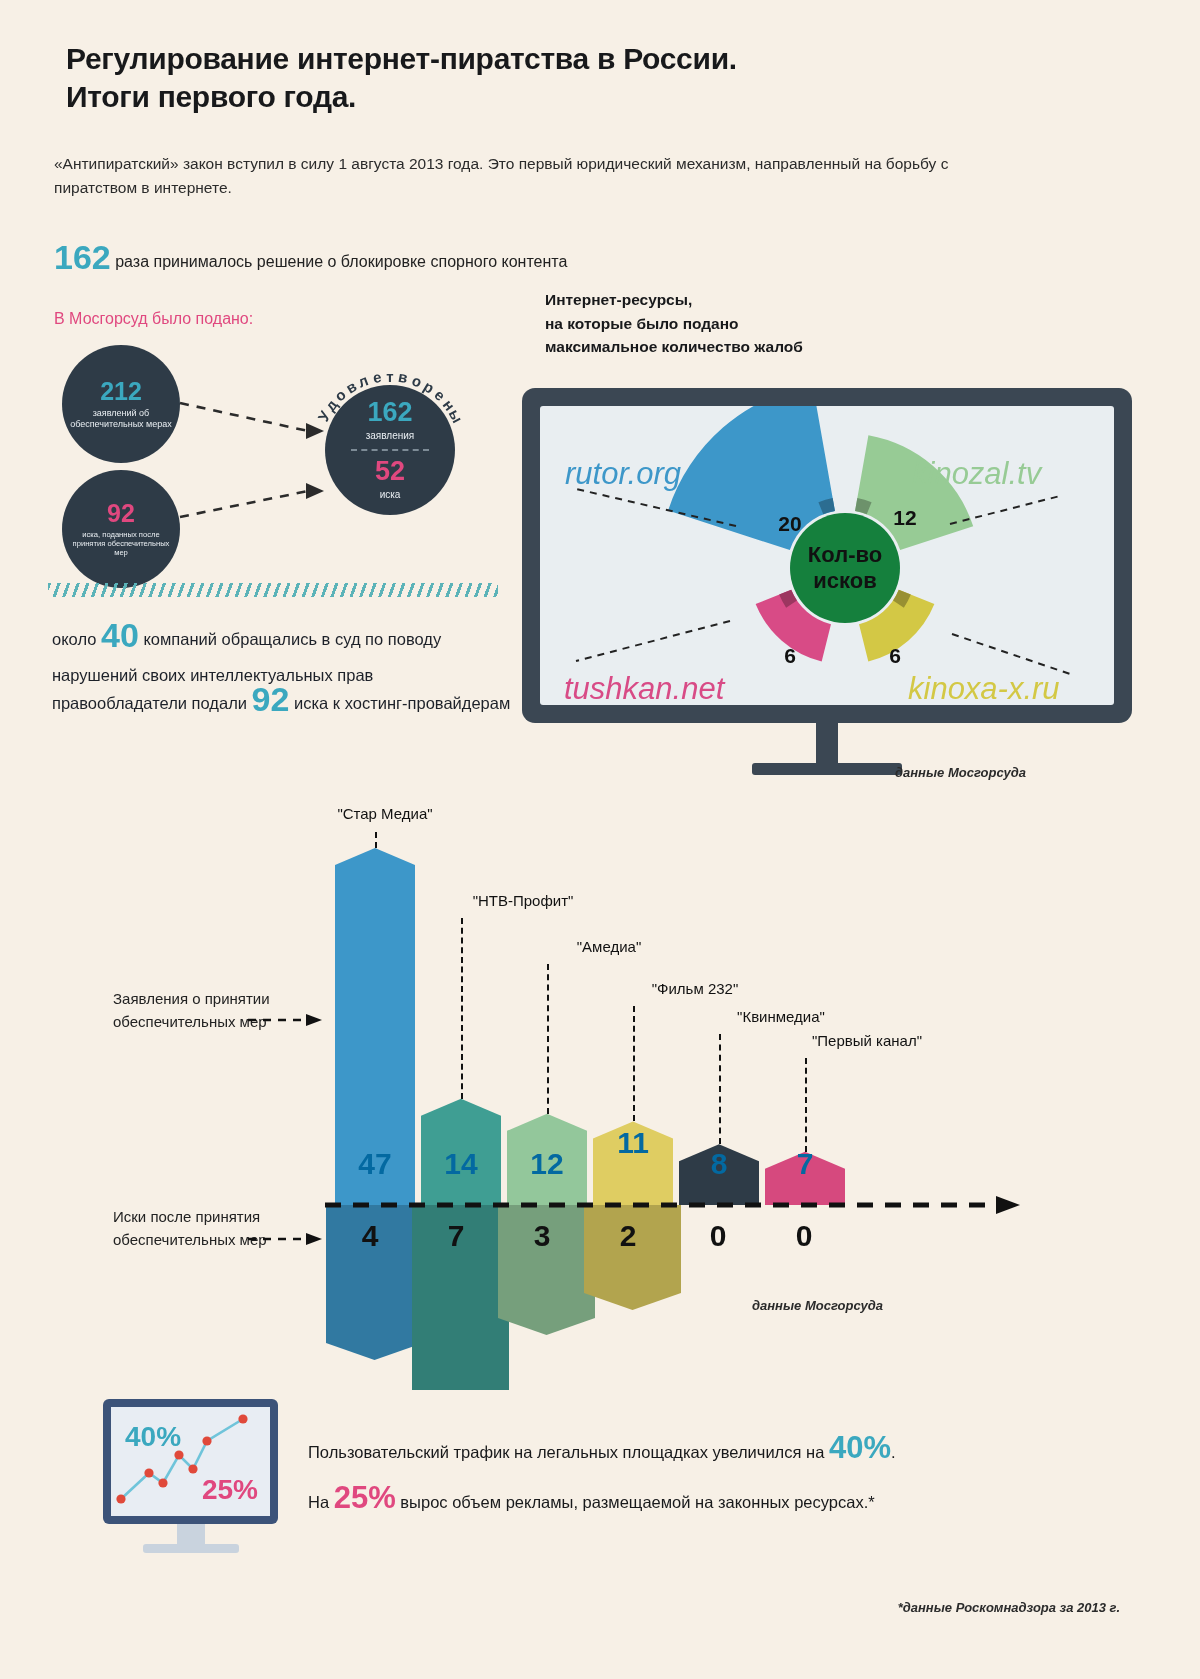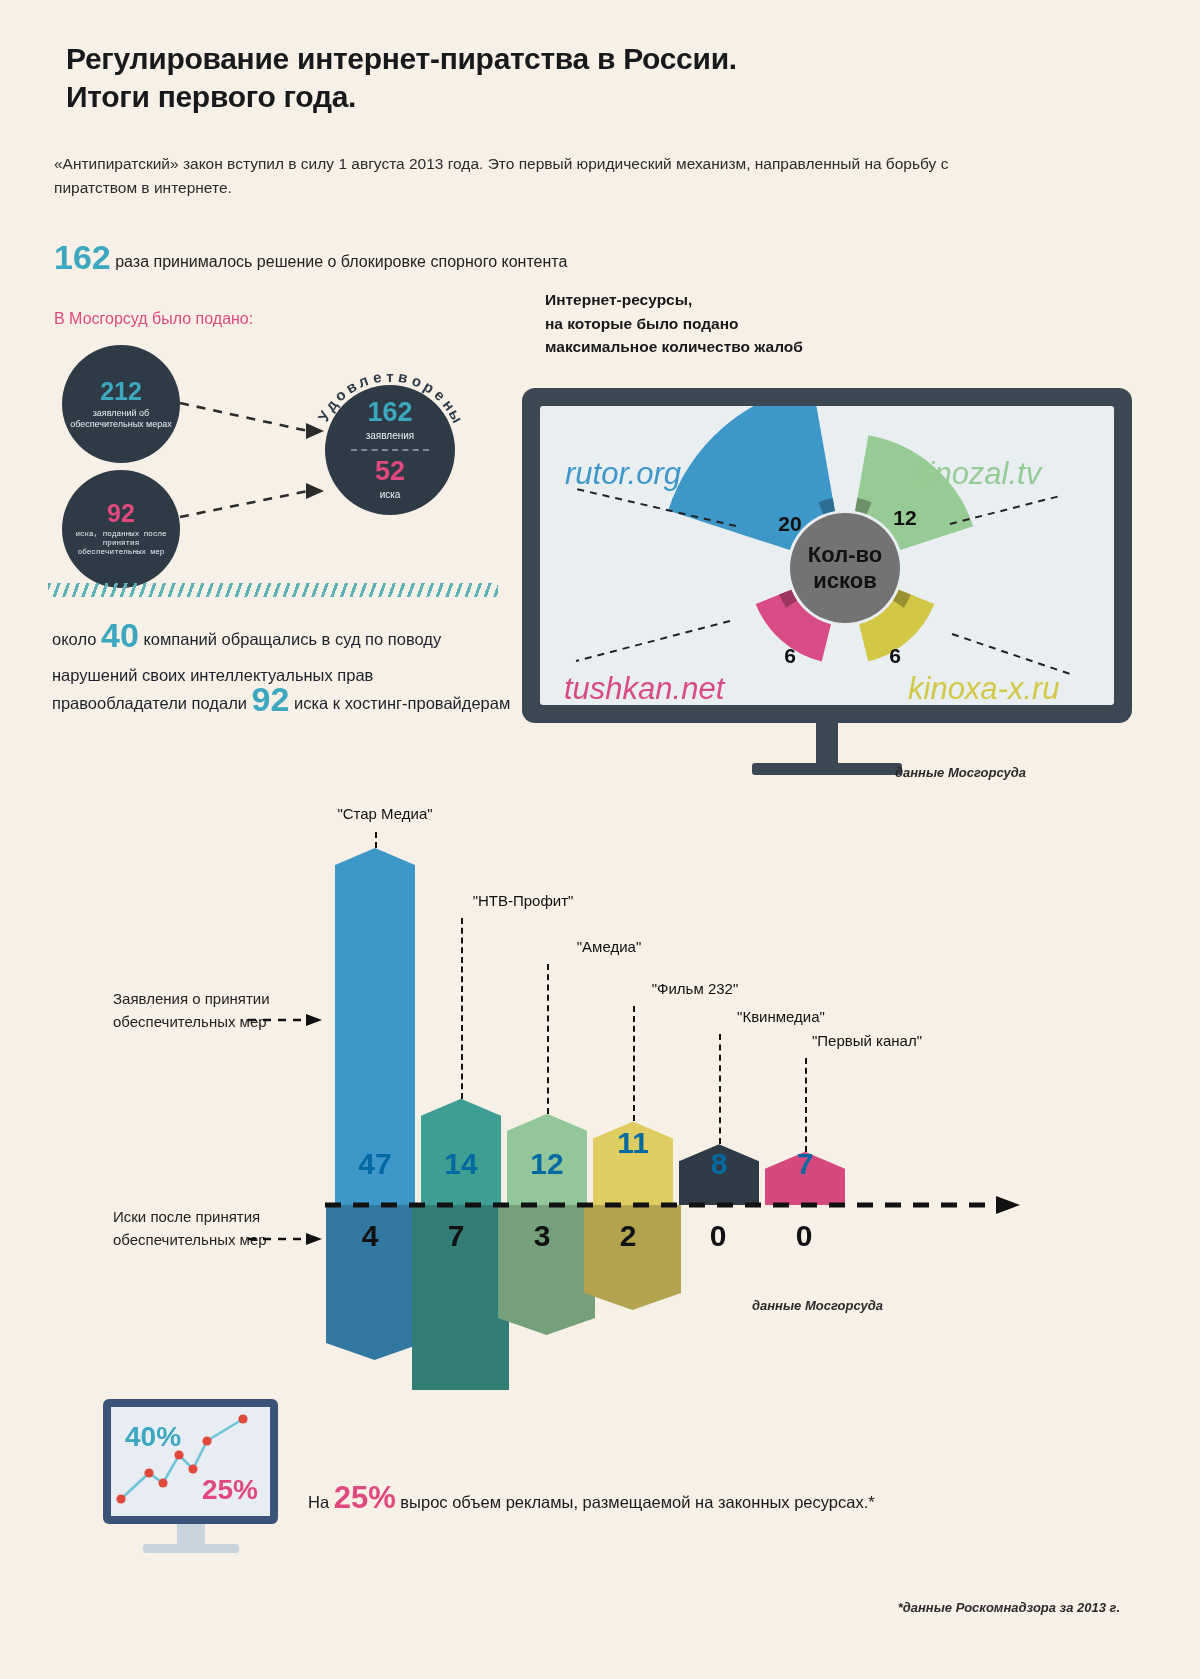--- a/index.html
+++ b/index.html
@@ -39,21 +39,21 @@
     position:absolute;border-radius:50%;
     background:#2e3b47;color:#fff;text-align:center;
     display:flex;flex-direction:column;align-items:center;justify-content:center;
   }
   #circ212{left:62px;top:345px;width:118px;height:118px;}
   #circ92{left:62px;top:470px;width:118px;height:118px;}
   .circ .num{font-size:25px;font-weight:bold;line-height:1;margin-bottom:4px;}
   .circ .num.cy{color:#3ba8bf;}
   .circ .num.pk{color:#e0487f;}
   .circ .cap{font-size:9px;line-height:1.22;padding:0 7px;color:#e9eef2;}
-  #circ92 .cap{font-size:7.6px;font-family:Liberation Mono, monospace;}
+  #circ92 .cap{font-size:7.6px;}
 
   #circBig{left:325px;top:385px;width:130px;height:130px;}
   #circBig .num{font-size:27px;}
   #circBig .cap{font-size:10px;}
   .dashsep{width:78px;height:0;border-top:2px dashed #7d8b96;margin:7px 0;}
 
   .udov{
     position:absolute;left:318px;top:368px;width:145px;height:70px;
     pointer-events:none;
   }
@@ -88,21 +88,21 @@
     position:absolute;left:18px;top:18px;right:18px;bottom:18px;
     background:#e9eef1;border-radius:3px;overflow:hidden;
   }
   .mon-neck{position:absolute;left:50%;top:335px;width:22px;height:44px;margin-left:-11px;background:#3b4753;}
   .mon-base{position:absolute;left:50%;top:375px;width:150px;height:12px;margin-left:-75px;background:#3b4753;border-radius:3px;}
 
   .pie-wrap{position:absolute;left:0;top:0;width:610px;height:335px;}
   .pie-hub{
     position:absolute;left:305px;top:162px;width:110px;height:110px;
     margin-left:-55px;margin-top:-55px;border-radius:50%;
-    background:#737373;display:flex;align-items:center;justify-content:center;
+    background:#15803d;display:flex;align-items:center;justify-content:center;
     text-align:center;font-size:22px;font-weight:bold;line-height:1.18;color:#111;
   }
   .slice-num{
     position:absolute;font-size:21px;font-weight:bold;color:#111;
     transform:translate(-50%,-50%);
   }
   .site{position:absolute;font-size:31px;font-style:italic;}
   .srcnote{
     position:absolute;font-size:13px;font-style:italic;font-weight:bold;color:#2b2b2b;
   }
@@ -343,20 +343,24 @@
         <circle cx="96" cy="34" r="4.6" fill="#e0493a"></circle>
         <circle cx="132" cy="12" r="4.6" fill="#e0493a"></circle>
       </svg>
       <div class="mini-40">40%</div>
       <div class="mini-25">25%</div>
     </div>
     <div class="mini-neck"></div>
     <div class="mini-base"></div>
   </div>
 
+  <div class="b-line" id="bline1">
+    <span>Пользовательский трафик на легальных площадках увеличился на</span>
+    <span class="pc cy">40%</span><span>.</span>
+  </div>
 
   <div class="b-line" id="bline2">
     <span>На</span>
     <span class="pc pk">25%</span>
     <span>вырос объем рекламы, размещаемой на законных ресурсах.*</span>
   </div>
 
   <div class="footnote">*данные Роскомнадзора за 2013 г.</div>
 
 </div>

